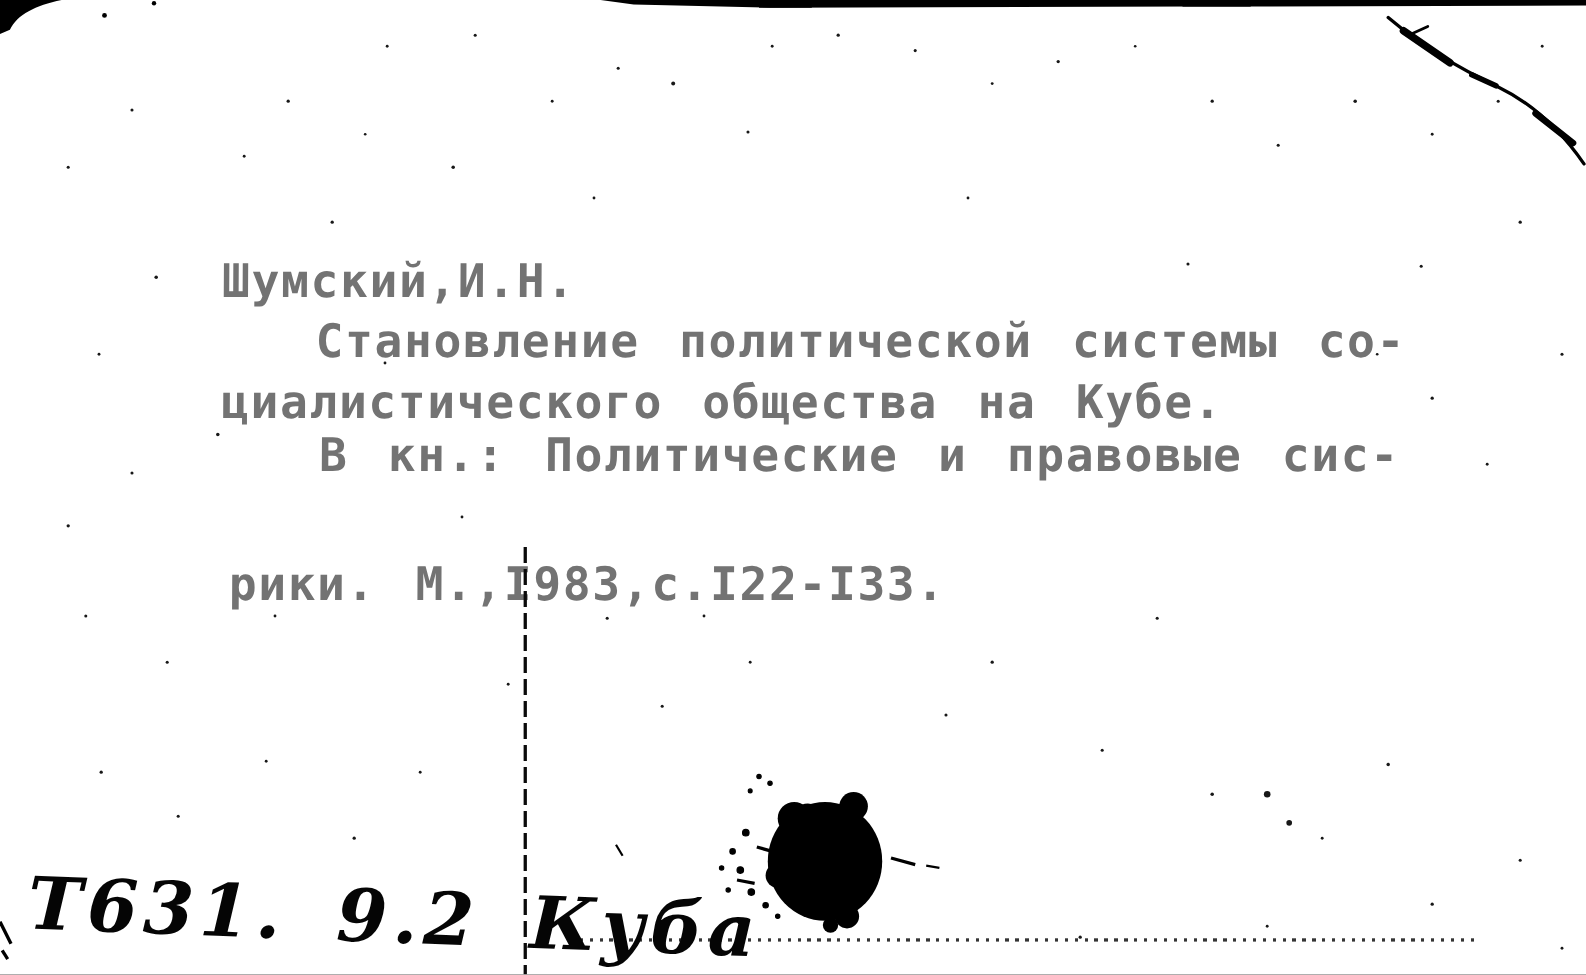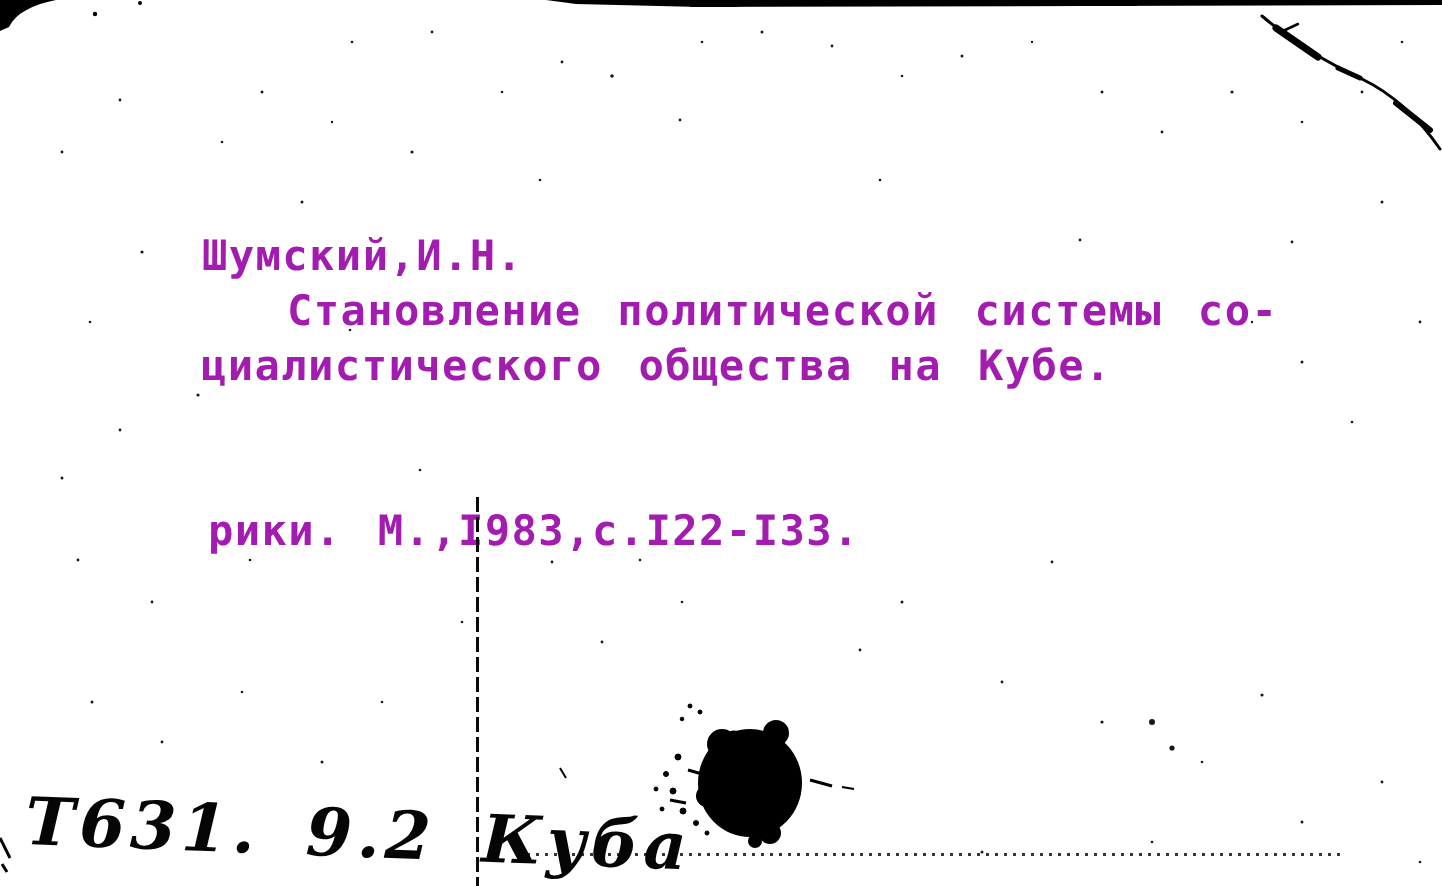--- a/index.html
+++ b/index.html
@@ -15,21 +15,21 @@
     pointer-events:none;
   }
   .typed-line{
     position:absolute;
     white-space:pre;
     font-weight:bold;
     font-size:42px;
     line-height:44px;
     letter-spacing:1.5px;
     word-spacing:9px;
-    color:#a21caf;
+    color:#737373;
     transform:skewX(-0.3deg);
   }
   .tl1{left:202px;top:234px;}
   .tl2{left:287px;top:289px;}
   .tl3{left:201px;top:344px;}
   .tl4{left:290px;top:392px;}
   .tl5{left:205px;top:439px;}
   .tl6{left:208px;top:509px;}
   .vertical-rule{
     position:absolute;
@@ -193,20 +193,21 @@
       <circle cx="880" cy="180" r="1.3"></circle>
         <circle cx="1080" cy="240" r="1.4"></circle>
       <circle cx="640" cy="560" r="1.3"></circle>
         <circle cx="860" cy="650" r="1.4"></circle>
     </g>
   </svg>
 
   <div class="typed-line tl1">Шумский,И.Н.</div>
   <div class="typed-line tl3">циалистического общества на Кубе.</div>
   <div class="typed-line tl2">Становление политической системы со-</div>
+  <div class="typed-line tl4">В кн.: Политические и правовые сис-</div>
   <div class="typed-line tl6">рики. М.,I983,с.I22-I33.</div>
 
   <div class="vertical-rule"></div>
 
   <div class="dotted-baseline"></div>
 
   <div class="call-number">Т631. 9.2 Куба</div>
 
 </div>
 

